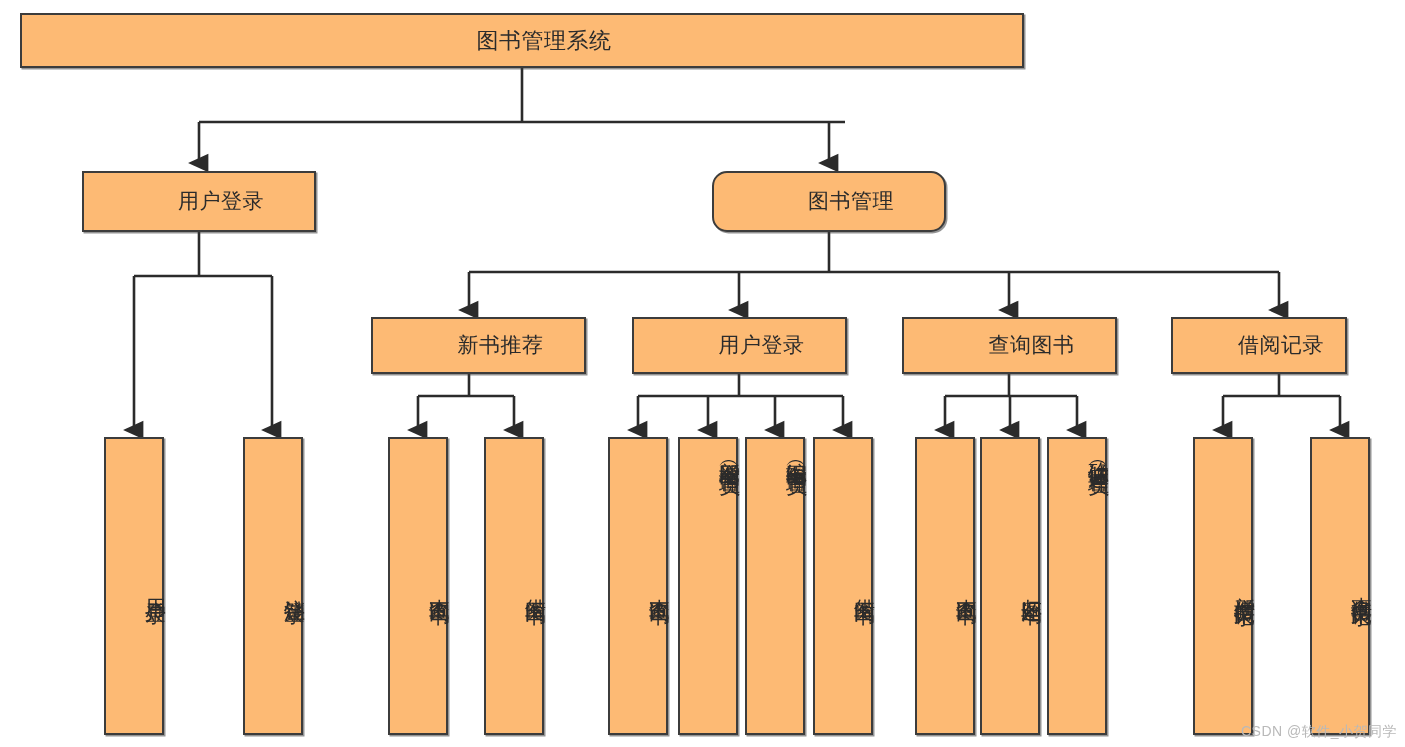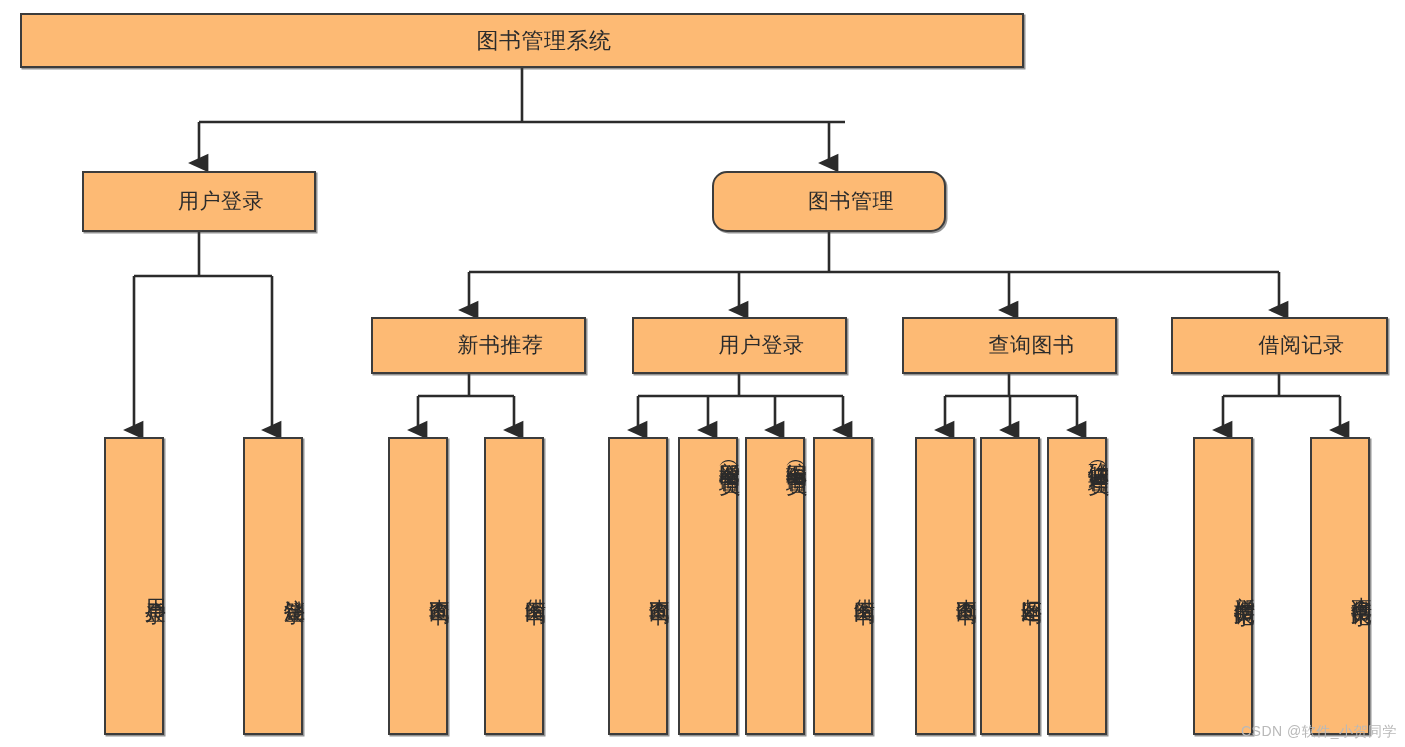--- a/index.html
+++ b/index.html
@@ -151,21 +151,21 @@
 
   <div class="node horiz" style="left:371px; top:317px; width:215px; height:57px;">
     <span class="label">新书推荐</span>
   </div>
   <div class="node horiz" style="left:632px; top:317px; width:215px; height:57px;">
     <span class="label">用户登录</span>
   </div>
   <div class="node horiz" style="left:902px; top:317px; width:215px; height:57px;">
     <span class="label">查询图书</span>
   </div>
-  <div class="node horiz" style="left:1171px; top:317px; width:217px; height:57px;">
+  <div class="node horiz" style="left:1171px; top:317px; width:176px; height:57px;">
     <span class="label">借阅记录</span>
   </div>
 
   <div class="node vert centered" style="left:104px; top:437px; width:60px; height:298px;">
     <span class="label">用户登录</span>
   </div>
   <div class="node vert centered" style="left:243px; top:437px; width:60px; height:298px;">
     <span class="label">注销登录</span>
   </div>
 

